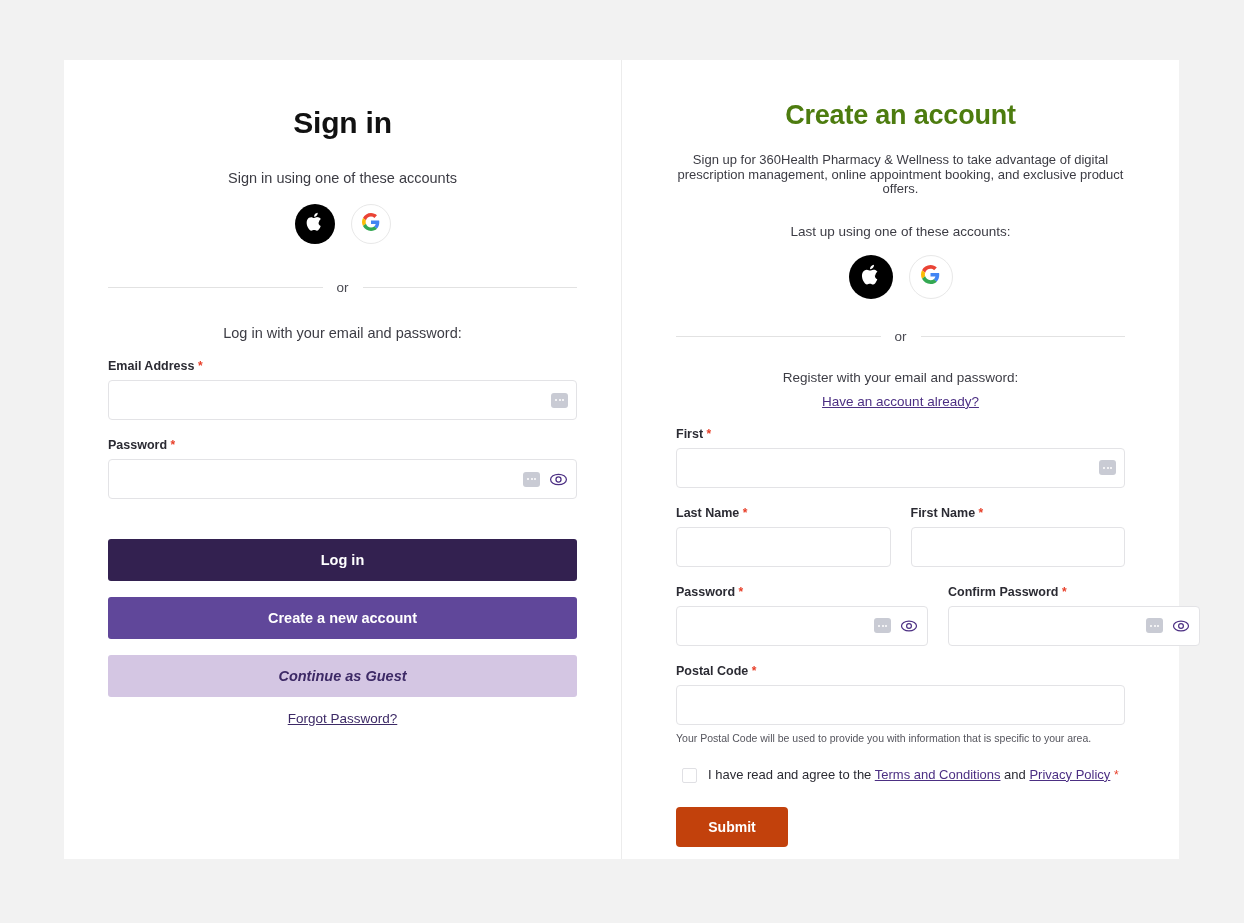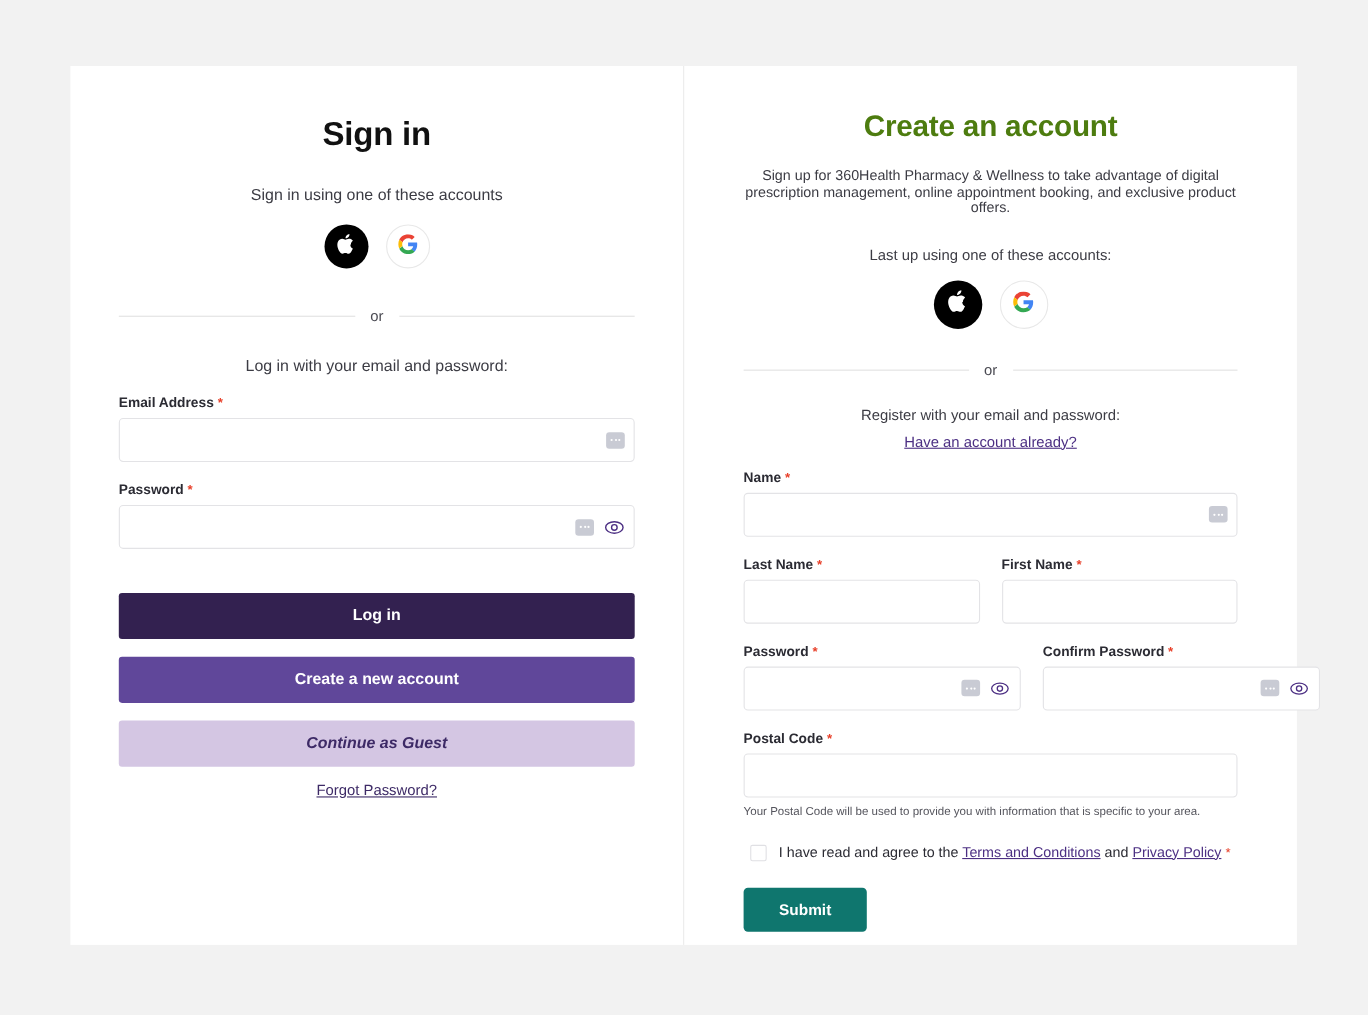--- a/index.html
+++ b/index.html
@@ -287,21 +287,21 @@
   .terms-text a {
     color: #4c2f83;
     text-decoration: underline;
     cursor: pointer;
   }
 
   .btn-submit {
     margin-top: 24px;
     width: 112px;
     height: 40px;
-    background: #0f766e;
+    background: #c2410c;
     color: #ffffff;
     border: none;
     border-radius: 4px;
     font-size: 14px;
     font-weight: bold;
     cursor: pointer;
     font-family: "Liberation Sans", sans-serif;
   }
 </style>
 </head>
@@ -422,21 +422,21 @@
         <span class="or-text">or</span>
         <span class="line"></span>
       </div>
 
       <p class="register-hint">Register with your email and password:</p>
 
       <a class="link-center">Have an account already?</a>
 
       <div class="field">
         <label class="field-label">
-          <span>Name</span>
+          <span>First</span>
           <span class="req">*</span>
         </label>
         <div class="input-wrap">
           <input type="text" placeholder="" style="">
           <span class="autofill-badge">
               <i></i>
               <i></i>
               <i></i>
             </span>
         </div>

